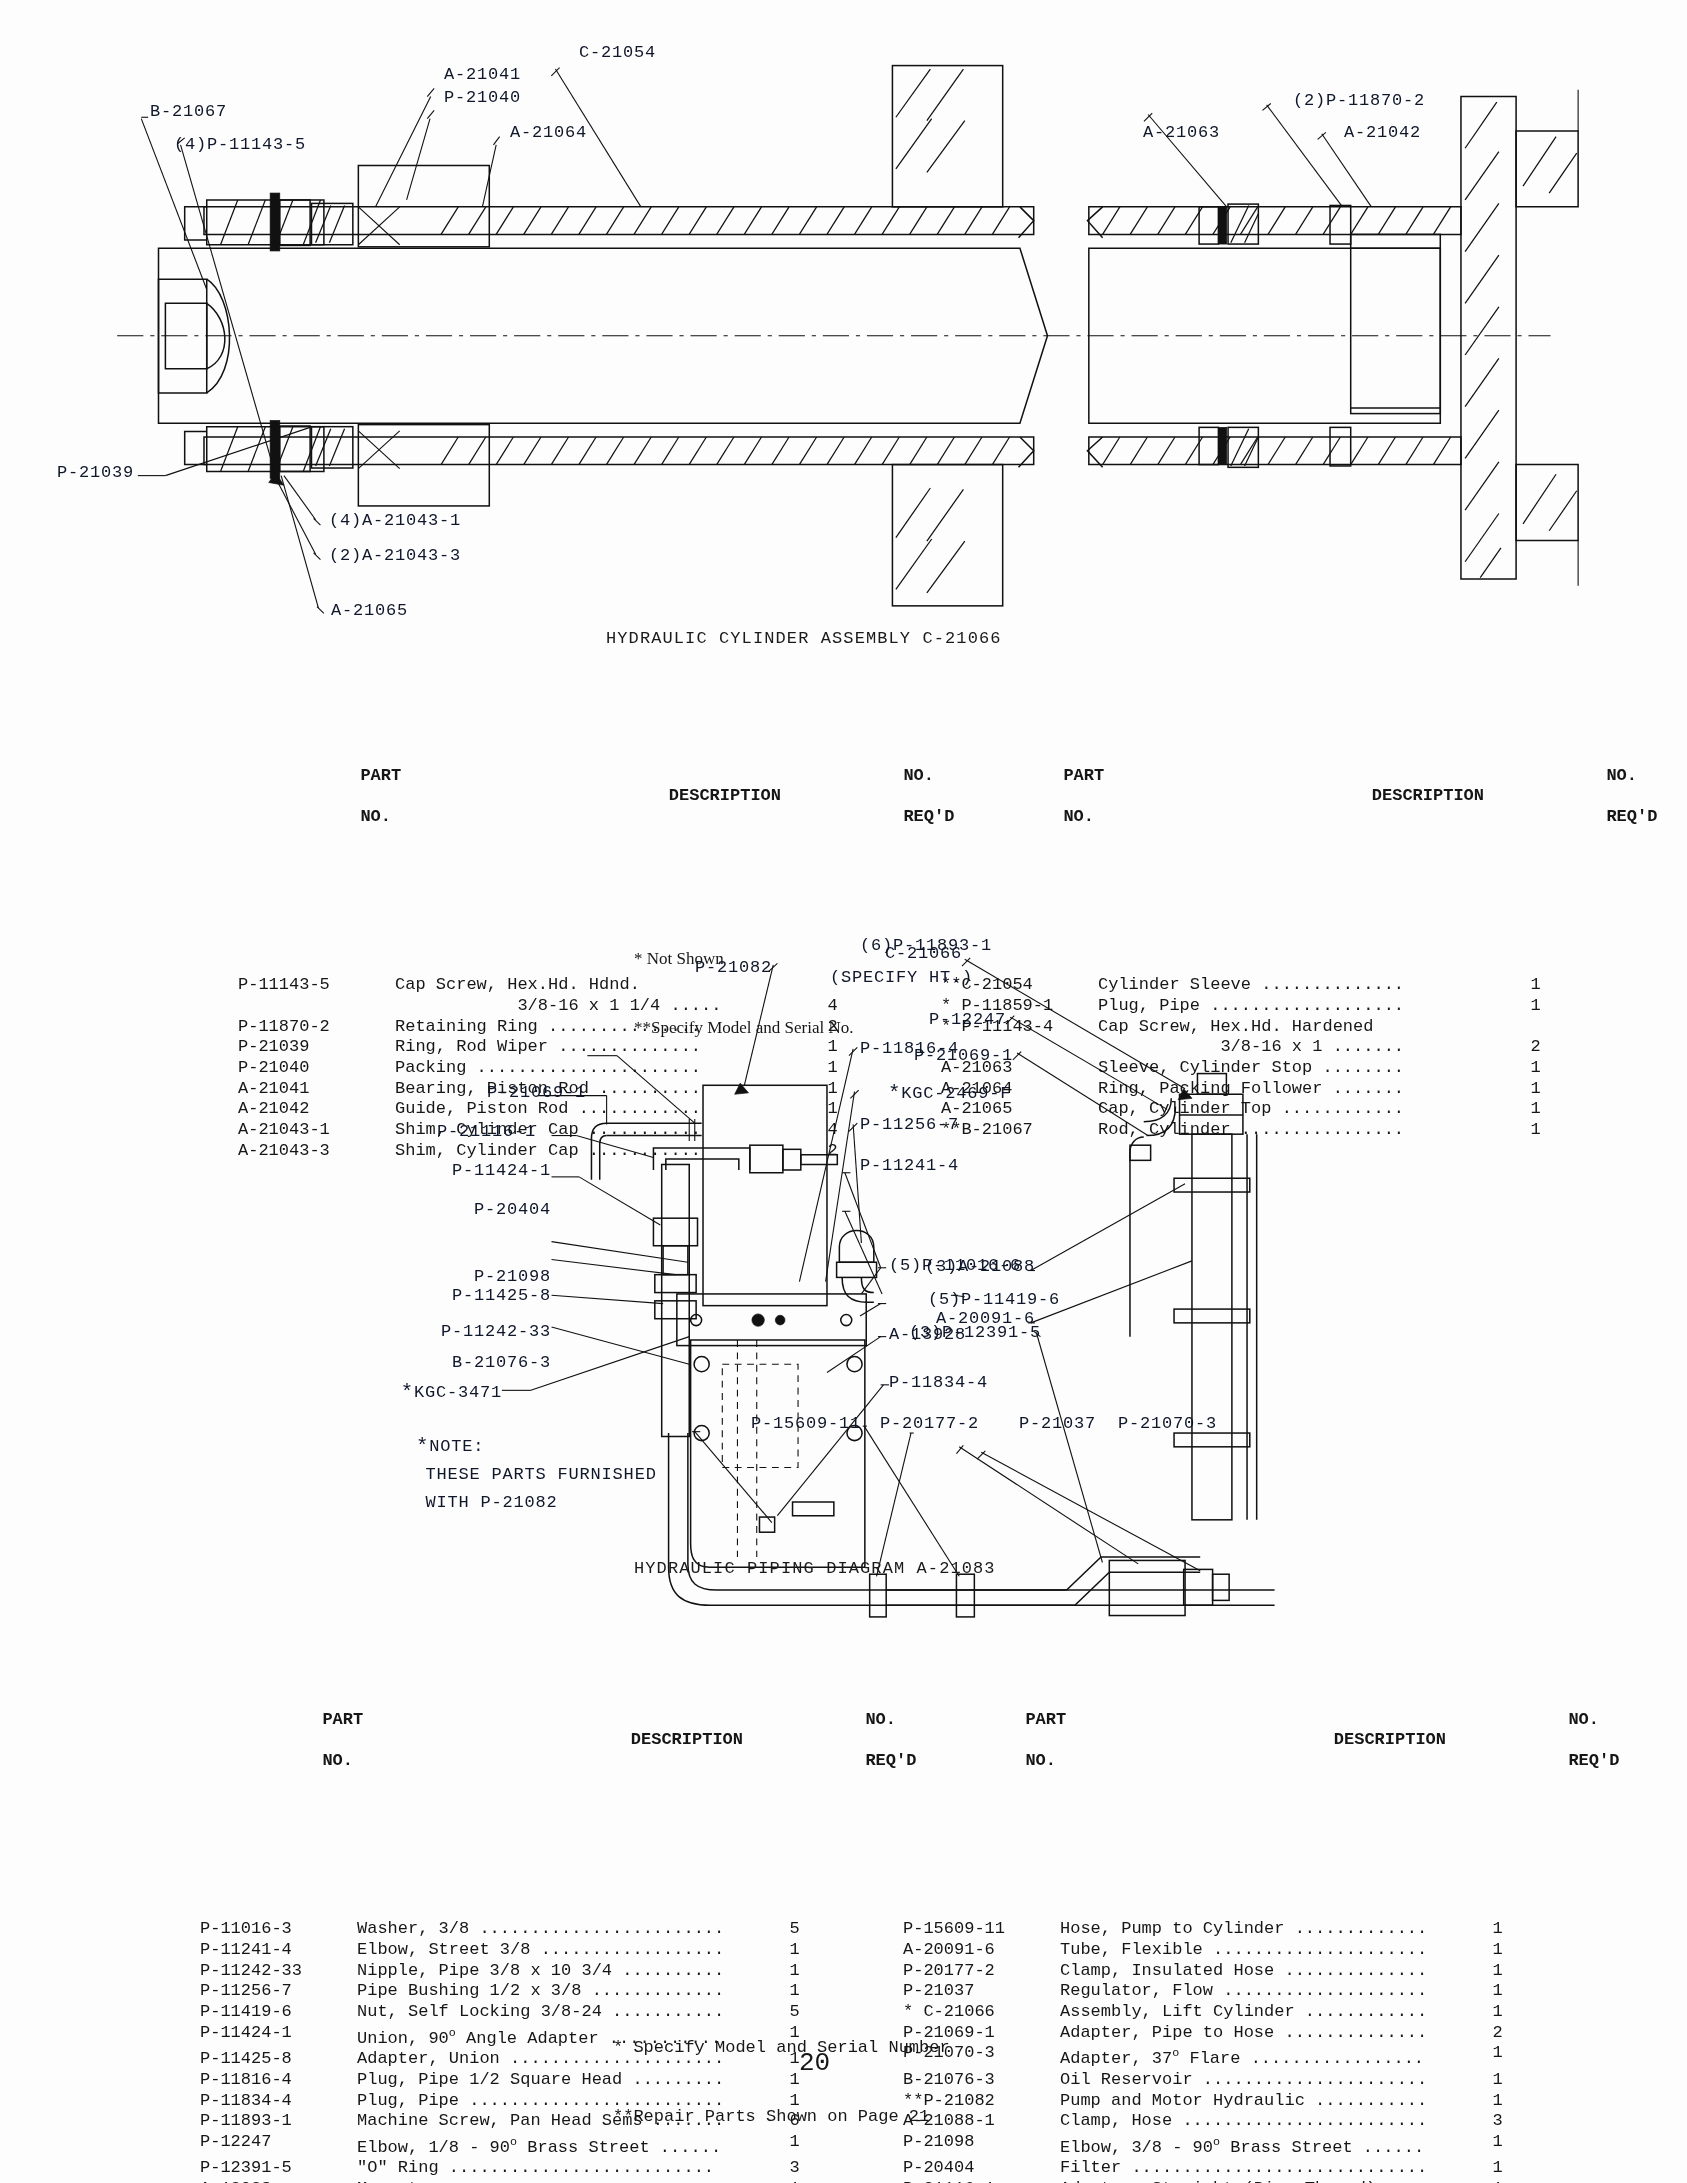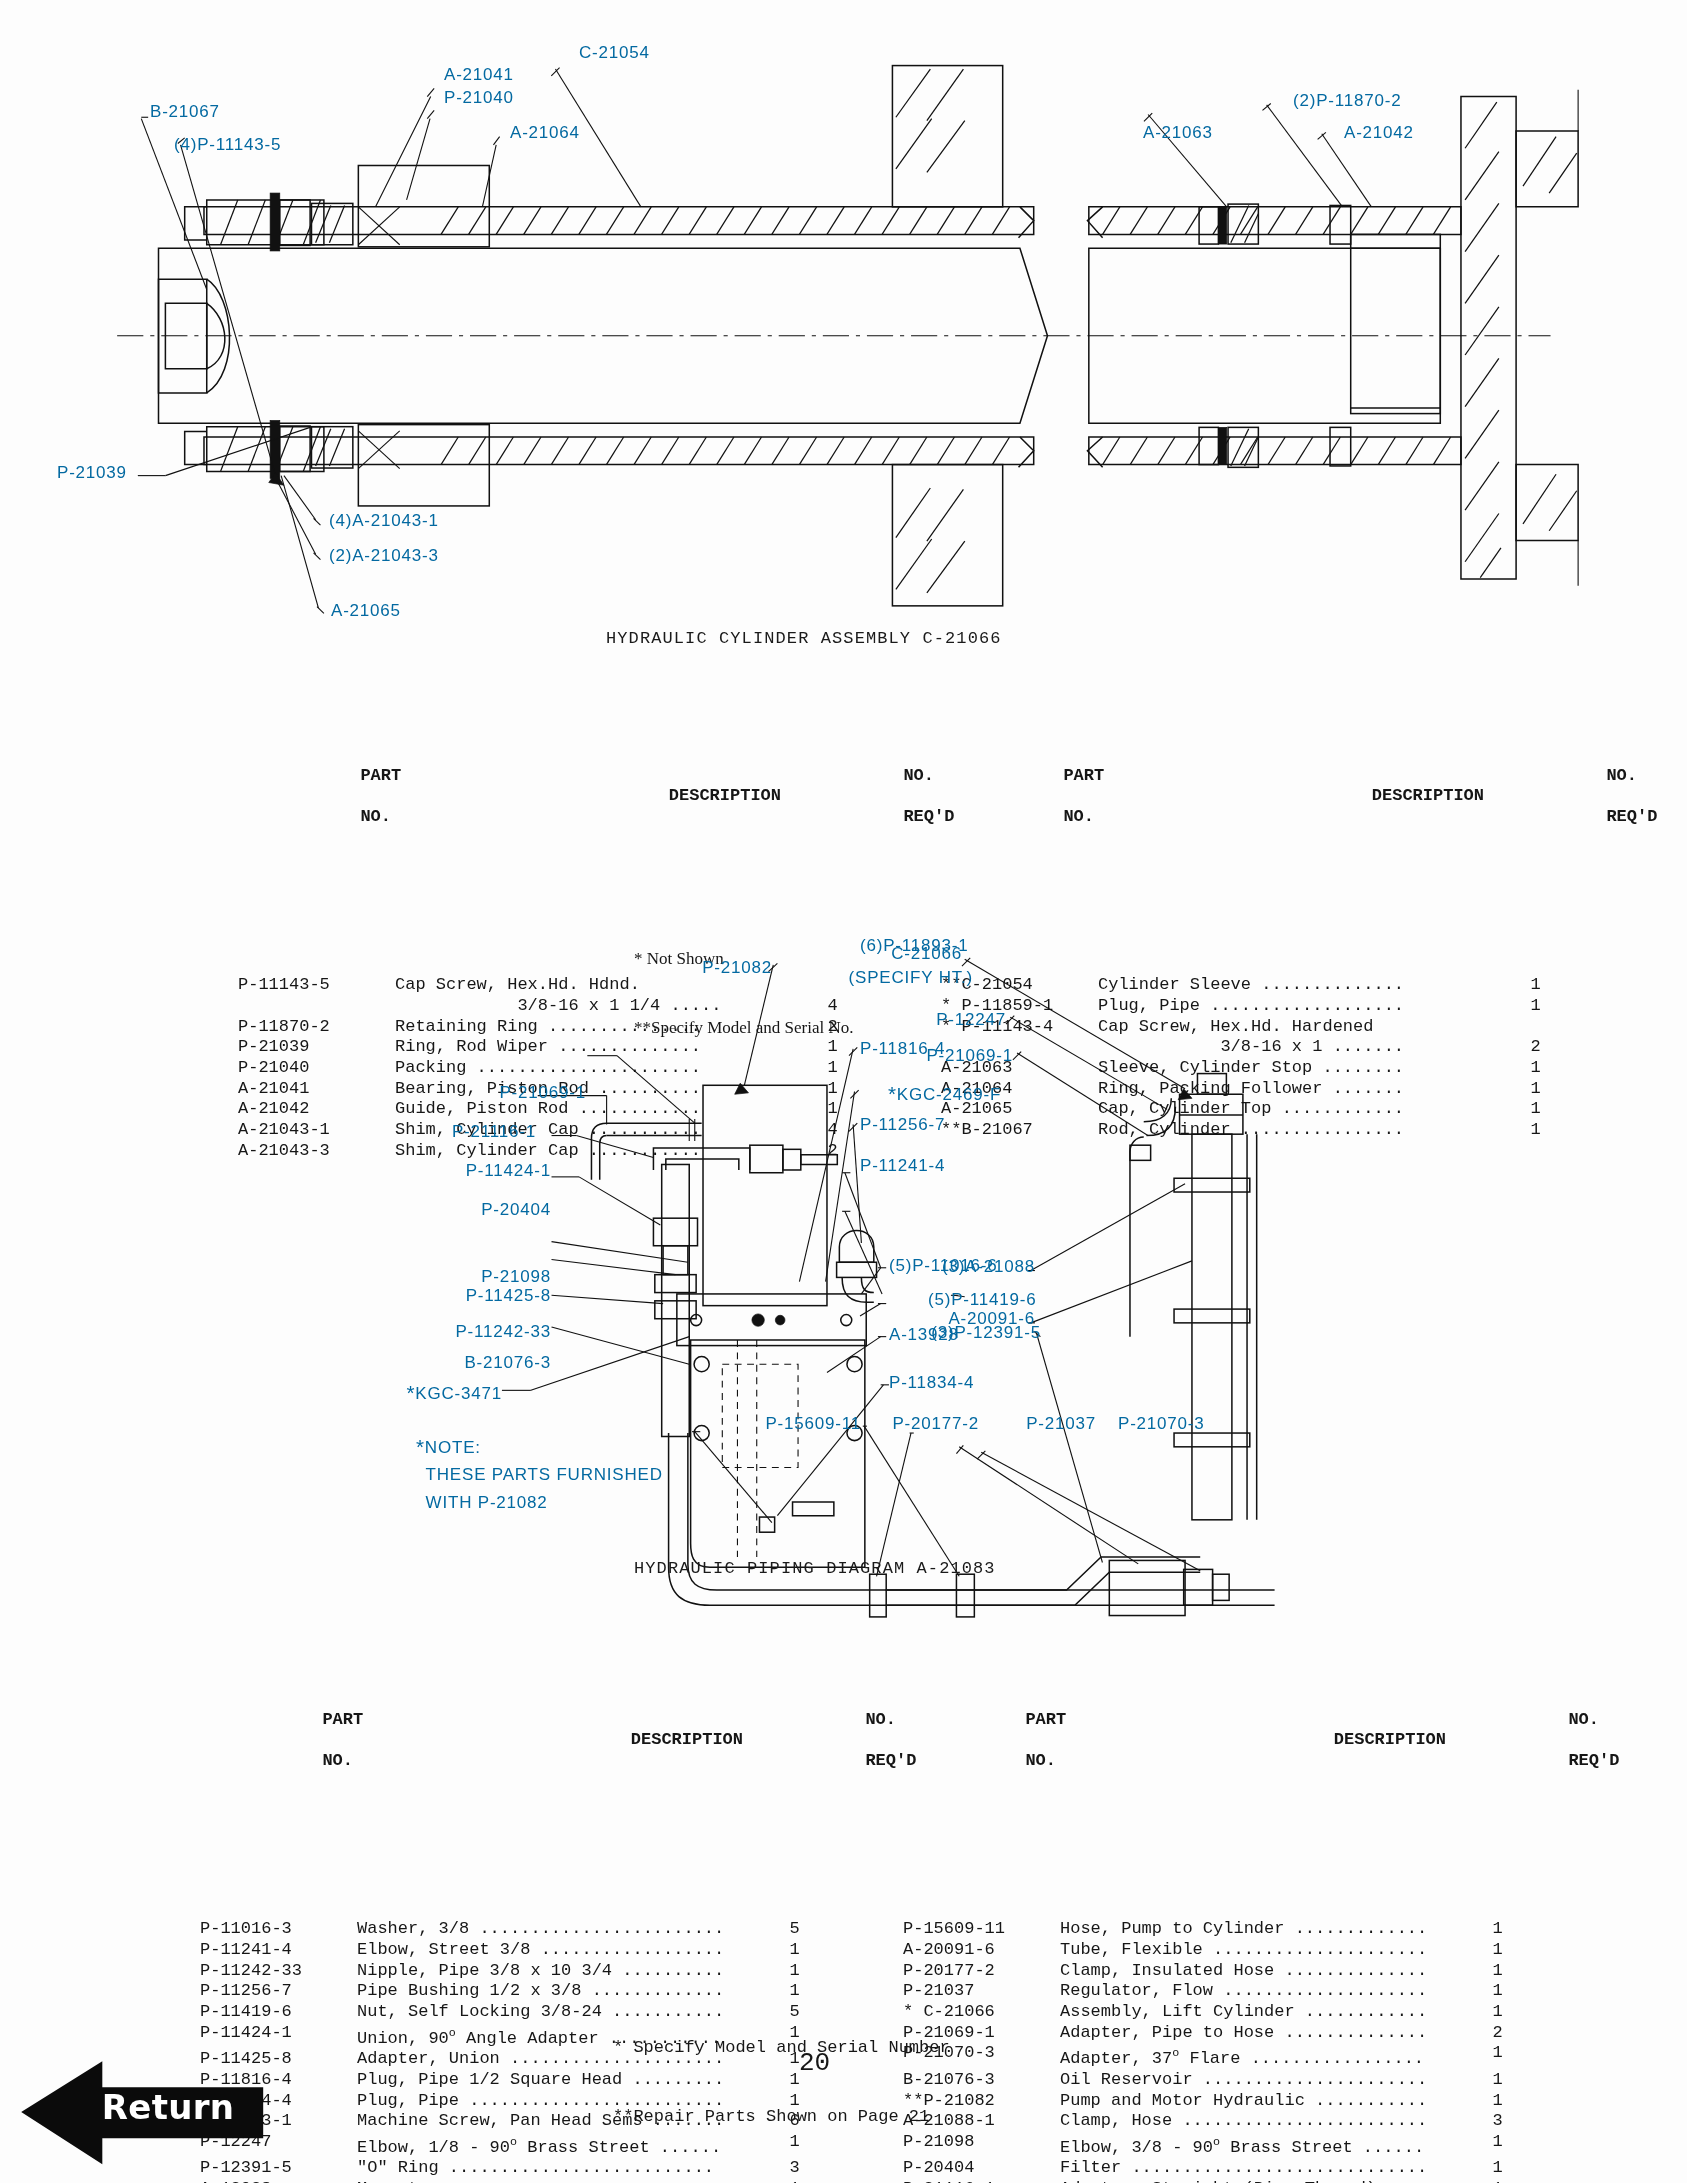--- a/index.html
+++ b/index.html
@@ -21,25 +21,25 @@
     inset: 0;
     background: #fdfdfd;
   }
 
   
   .abs { position: absolute; }
 
   
   .callout {
     position: absolute;
-    font-family: Liberation Sans, sans-serif;
+    font-family: Liberation Mono, monospace;
     font-size: 17px;
     letter-spacing: 0.8px;
     white-space: nowrap;
-    color: #0369a1;
+    color: #0f172a;
     font-weight: 500;
   }
   .callout.r { transform: translateX(-100%); }
 
   svg.draw {
     position: absolute;
     left: 0; top: 0;
     overflow: visible;
   }
   .ln { stroke: #111; stroke-width: 2.2; fill: none; }
@@ -692,21 +692,15 @@
     </div>
   </div>
 
   <div class="notes" style="left:613px;top:1990px;">
     <div>* Specify Model and Serial Number</div>
     <div>**Repair Parts Shown on Page 21</div>
   </div>
 
   <div class="page-num" style="left:799px;top:2048px;">20</div>
 
-  <div class="return-btn">
-    <svg class="arrow-shape" width="255" height="110" viewBox="0 0 370 160">
-      <polygon fill="#0b0b0b" points="10,80 128,6 128,44 362,44 362,118 128,118 128,156"></polygon>
-    </svg>
-    <div class="label">Return</div>
-  </div>
 
 </div>
 
 
 </body></html>

